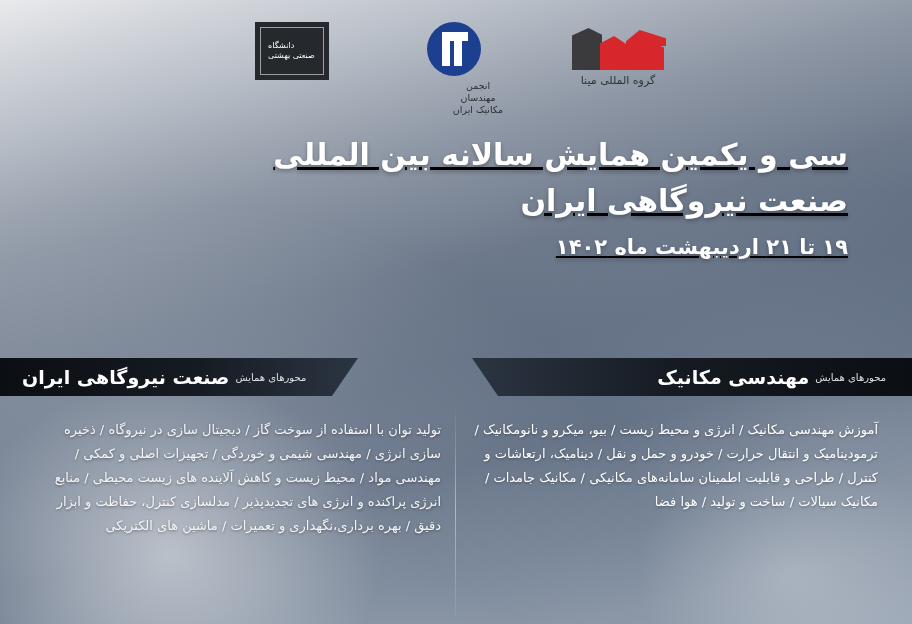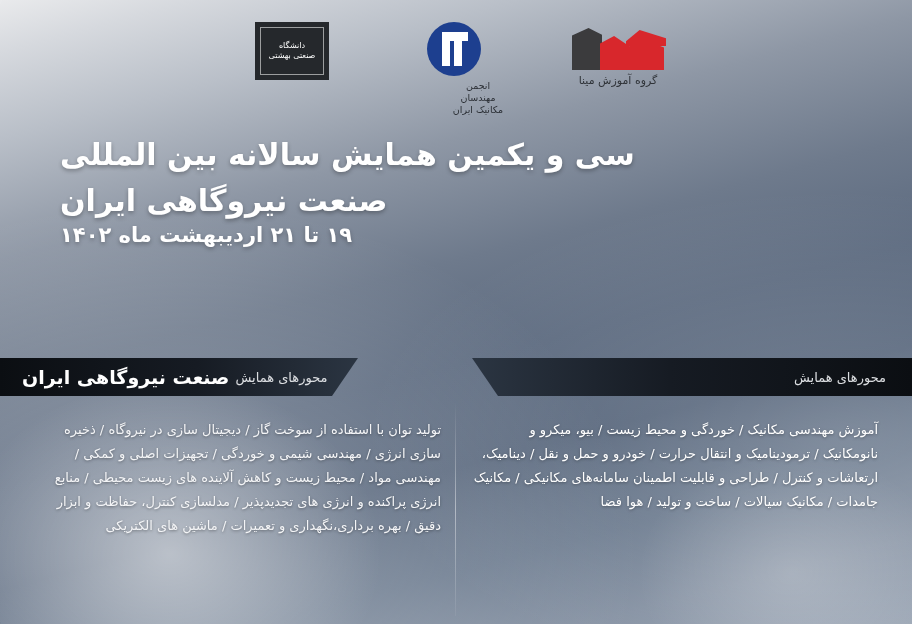--- a/index.html
+++ b/index.html
@@ -119,40 +119,42 @@
     overflow: hidden;
   }
   .logo-uni .seal .inner {
     position: absolute; inset: 5px;
     border: 1px solid rgba(255,255,255,0.55);
   }
   .logo-uni .seal .txt {
     position: absolute; inset: 0;
     display: flex; align-items: center; justify-content: center;
     color: #fff; font-size: 8px; line-height: 1.2;
-    direction: rtl; text-align: center; padding: 13px;
+    direction: rtl; text-align: left; padding: 13px;
   }
 
   
   .title-block {
     position: absolute;
-    top: 132px; left: 0; right: 16px;
-    text-align: left;
+    top: 132px; left: 0; right: 4px;
+    text-align: right;
     padding: 0 60px;
+    text-decoration: underline;
   }
   .title-line {
     color: #ffffff;
     font-weight: bold;
     font-size: 30px;
     line-height: 1.52;
     direction: rtl;
     text-shadow: 0 2px 4px rgba(0,0,0,0.30);
     letter-spacing: .2px;
   }
   .date-line {
+    margin-top: 12px;
     color: #ffffff;
     font-weight: bold;
     font-size: 21px;
     direction: rtl;
     text-shadow: 0 2px 4px rgba(0,0,0,0.28);
   }
 
   
   .bars {
     position: absolute;
@@ -180,21 +182,21 @@
   .bar.left {
     left: 0;
     width: 358px;
     padding-left: 22px;
     padding-right: 18px;
     justify-content: flex-end;
     clip-path: polygon(0 0, 100% 0, calc(100% - 26px) 100%, 0 100%);
     background: linear-gradient(90deg, #0b0e12 0%, #161b23 55%, #2b3542 100%);
   }
   .bar .lead {
-    font-size: 13px;
+    font-size: 10px;
     font-weight: normal;
     color: #e7e9ec;
     opacity: .95;
     text-align: center;
   }
   .bar .strong {
     font-size: 19px;
     font-weight: bold;
     margin-right: 6px;
     color: #ffffff;
@@ -244,21 +246,21 @@
   <div class="glow-br"></div>
 
   <div class="logos">
 
     <div class="logo logo-sanaa">
       <div class="mark">
         <span class="blk"></span>
         <span class="red1"></span>
         <span class="red2"></span>
       </div>
-      <div class="cap">گروه آموزش مینا</div>
+      <div class="cap">گروه المللی مینا</div>
     </div>
 
     <div class="logo logo-assoc">
       <div class="circle"></div>
       <div class="cap">انجمن مهندسان مکانیک ایران</div>
     </div>
 
     <div class="logo logo-uni">
       <div class="seal">
         <div class="inner"></div>
@@ -270,27 +272,28 @@
 
   <div class="title-block">
     <div class="title-line">سی و یکمین همایش  سالانه بین المللی</div>
     <div class="title-line">صنعت نیروگاهی ایران</div>
     <div class="date-line">۱۹ تا ۲۱ اردیبهشت ماه ۱۴۰۲</div>
   </div>
 
   <div class="bars">
     <div class="bar right">
       <span class="lead">محورهای همایش</span>
+      <span class="strong">مهندسی مکانیک</span>
     </div>
     <div class="bar left">
       <span class="lead">محورهای همایش</span>
       <span class="strong">صنعت نیروگاهی ایران</span>
     </div>
   </div>
 
   <div class="divider"></div>
 
   <div class="cols">
-    <div class="col right-col">آموزش مهندسی مکانیک / خوردگی و محیط زیست / بیو، میکرو و نانومکانیک / ترمودینامیک و انتقال حرارت / خودرو و حمل و نقل / دینامیک، ارتعاشات و کنترل / طراحی و قابلیت اطمینان سامانه‌های مکانیکی / مکانیک جامدات / مکانیک سیالات / ساخت و تولید / هوا  فضا</div>
+    <div class="col right-col">آموزش مهندسی مکانیک / انرژی و محیط زیست / بیو، میکرو و نانومکانیک / ترمودینامیک و انتقال حرارت / خودرو و حمل و نقل / دینامیک، ارتعاشات و کنترل / طراحی و قابلیت اطمینان سامانه‌های مکانیکی / مکانیک جامدات / مکانیک سیالات / ساخت و تولید / هوا  فضا</div>
     <div class="col left-col">تولید توان با استفاده از سوخت گاز / دیجیتال سازی در نیروگاه / ذخیره سازی انرژی / مهندسی شیمی و خوردگی / تجهیزات اصلی و کمکی / مهندسی مواد / محیط زیست و کاهش آلاینده های زیست محیطی / منابع انرژی پراکنده و انرژی های تجدیدپذیر / مدلسازی کنترل، حفاظت و ابزار دقیق / بهره برداری،نگهداری و تعمیرات / ماشین های الکتریکی</div>
   </div>
 
 </div>
 
 </body></html>

